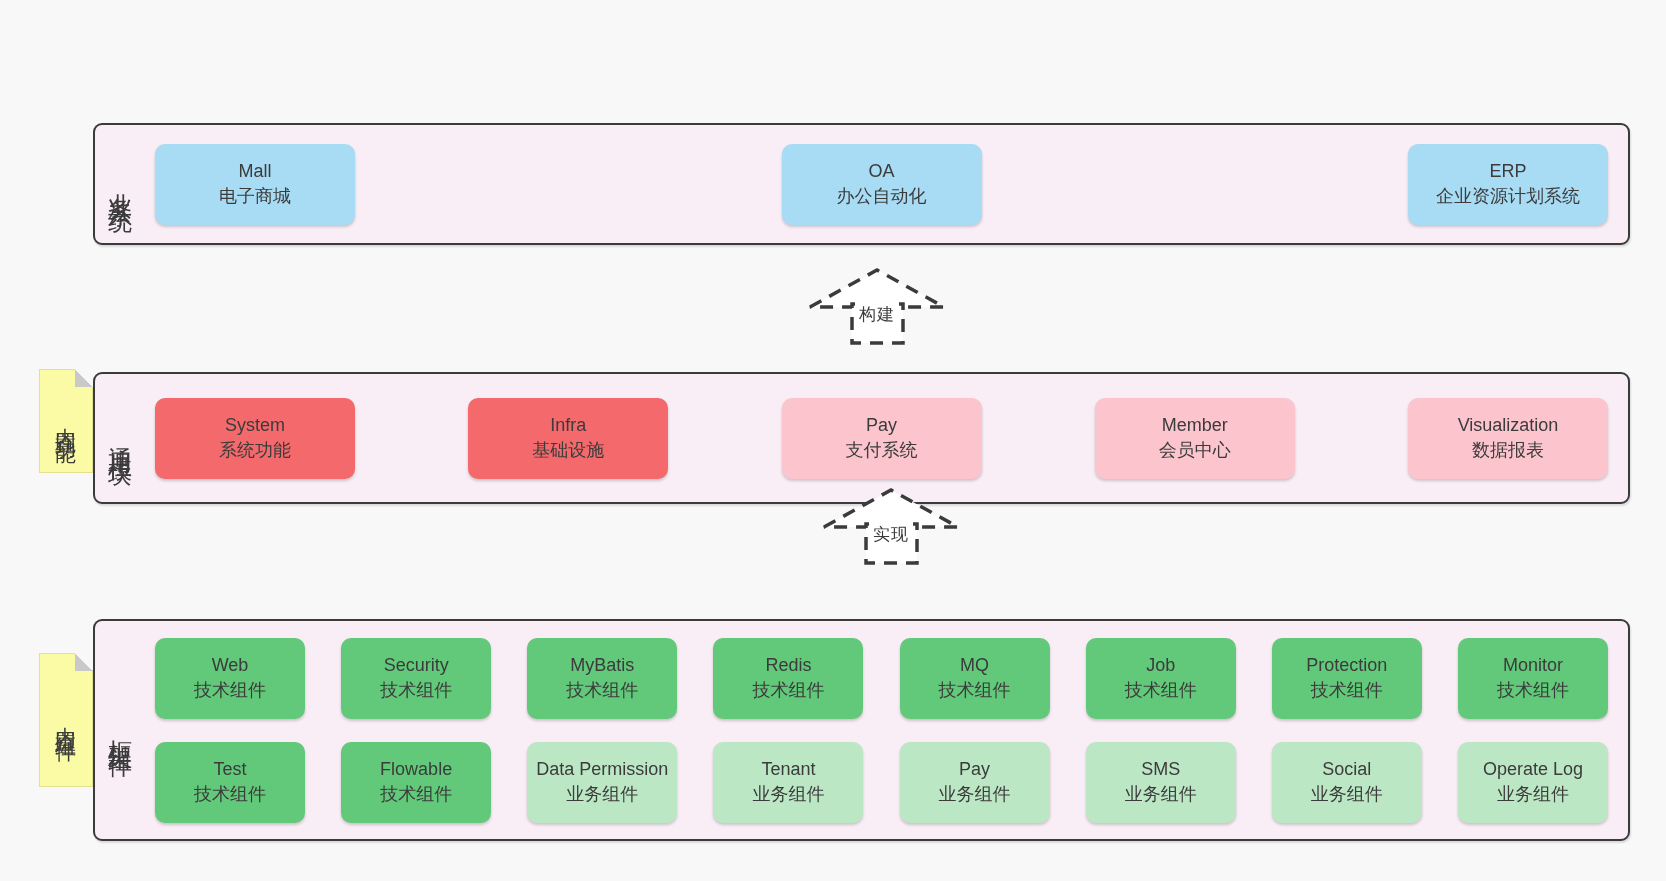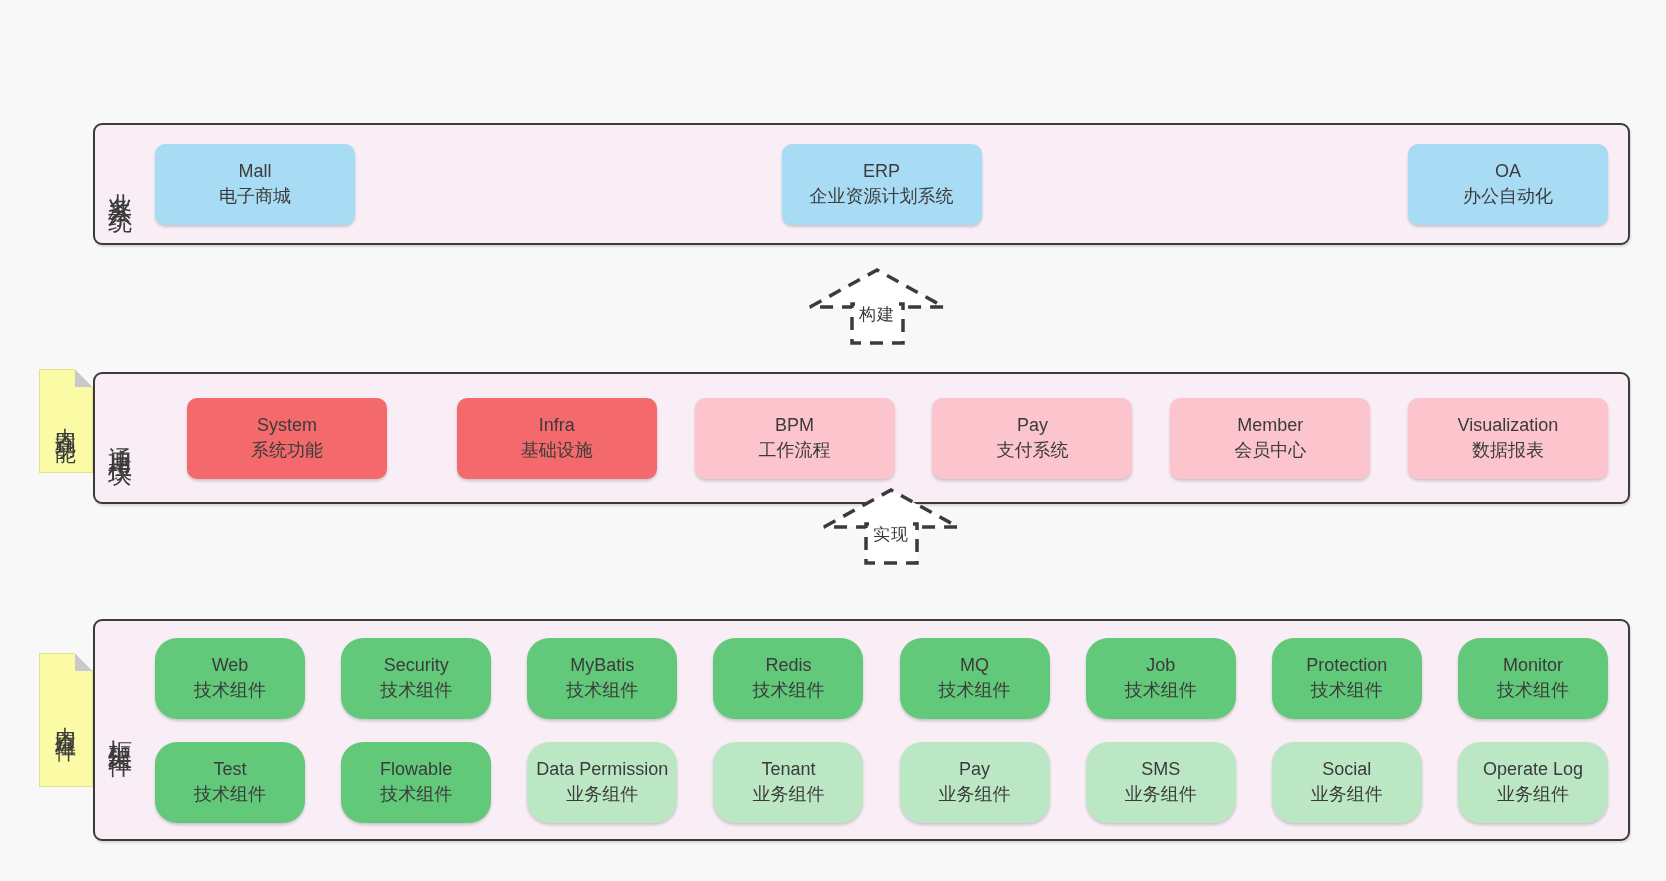--- a/index.html
+++ b/index.html
@@ -39,23 +39,23 @@
   .box-row { display:flex; justify-content:space-between; }
 
   .box {
     height:81px; border-radius:10px; padding:2px 8px;
     display:flex; flex-direction:column; justify-content:center; align-items:center;
     text-align:center; font-size:18px; line-height:25px;
     box-shadow:0 2px 3px rgba(0,0,0,.18);
     color:var(--text,#3b3b3b);
   }
   .cols6 .box { width:200px; }
-  .cols8 .box { width:150px;border-radius:22px; }
+  .cols8 .box { width:150px; }
   .box.blue       { background:var(--blue,#a8dcf4); }
-  .box.red        { background:var(--red,#f4696b);margin-left:32px; }
+  .box.red        { background:var(--red,#f4696b); }
   .box.pink       { background:var(--pink,#fcc5ce); }
   .box.green      { background:var(--green,#62c97a); }
   .box.lightgreen { background:var(--lightgreen,#bce7c5); }
 
   
   .note {
     position:absolute; width:54px;
     background:var(--note_bg,#fbfba6);
     border:1px solid #e3e090;
     z-index:1;
@@ -104,26 +104,26 @@
 
 <div class="panel" id="panel-0">
   <div class="side-label">业务系统</div>
   <div class="rows cols6">
       <div class="box-row">
         <div class="box blue">
           <div class="box-title">Mall</div>
           <div class="box-subtitle">电子商城</div>
         </div>
         <div class="box blue">
+          <div class="box-title">OA</div>
+          <div class="box-subtitle">办公自动化</div>
+        </div>
+        <div class="box blue">
           <div class="box-title">ERP</div>
           <div class="box-subtitle">企业资源计划系统</div>
-        </div>
-        <div class="box blue">
-          <div class="box-title">OA</div>
-          <div class="box-subtitle">办公自动化</div>
         </div>
       </div>
     </div>
 </div>
 
 <div class="arrow" id="arrow-0">
   <svg width="140" height="80" viewBox="0 0 140 80">
     <polygon class="arrow-shape" points="3,41 70,4 137,41"></polygon>
     <rect class="arrow-shape" x="45" y="38" width="51" height="39"></rect>
   </svg>
@@ -136,24 +136,20 @@
       <div class="box-row">
         <div class="box red">
           <div class="box-title">System</div>
           <div class="box-subtitle">系统功能</div>
         </div>
         <div class="box red">
           <div class="box-title">Infra</div>
           <div class="box-subtitle">基础设施</div>
         </div>
         <div class="box pink">
-          <div class="box-title">BPM</div>
-          <div class="box-subtitle">工作流程</div>
-        </div>
-        <div class="box pink">
           <div class="box-title">Pay</div>
           <div class="box-subtitle">支付系统</div>
         </div>
         <div class="box pink">
           <div class="box-title">Member</div>
           <div class="box-subtitle">会员中心</div>
         </div>
         <div class="box pink">
           <div class="box-title">Visualization</div>
           <div class="box-subtitle">数据报表</div>

